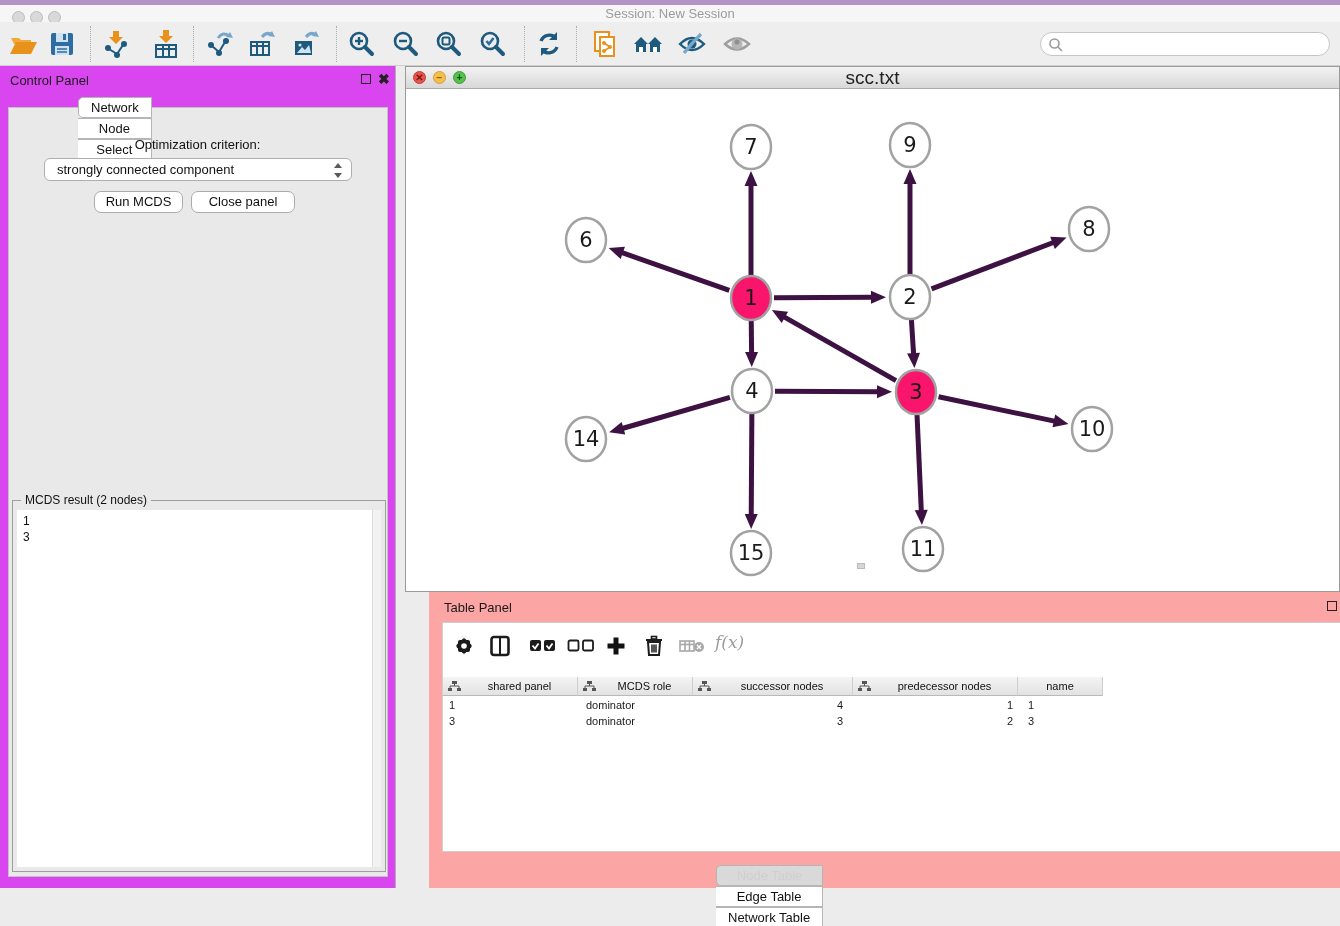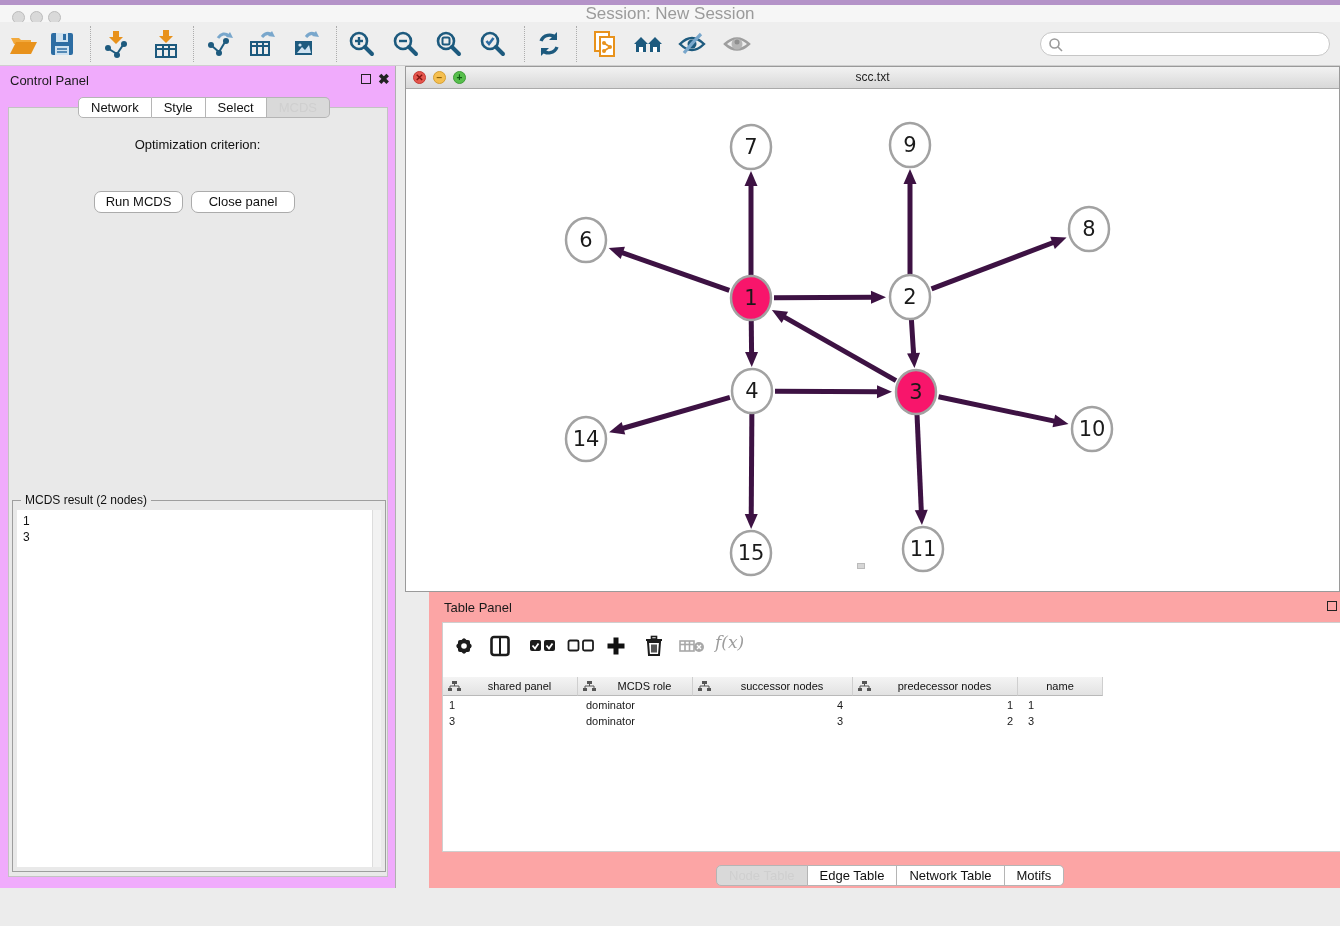--- a/index.html
+++ b/index.html
@@ -7,58 +7,58 @@
   .app {
     position:relative; width:1340px; height:926px; overflow:hidden;
     background:#ececec; font-family:"Liberation Sans", sans-serif;
     color:#111; font-size:13px;
   }
   .abs { position:absolute; }
 
   
   .top-strip { left:0; top:0; width:1340px; height:5px; background:#b493c8; }
   .titlebar { left:0; top:5px; width:1340px; height:17px; background:#f6f6f6; }
-  .titlebar .title { width:100%; text-align:center; color:#9b9b9b; font-size:17px; line-height:17px; }
+  .titlebar .title { width:100%; text-align:center; color:#9b9b9b; font-size:13px; line-height:17px; }
   .tl-dot { width:13px; height:13px; border-radius:50%; background:#d9d9d9; border:1px solid #bcbcbc; top:6px; }
 
   
   .toolbar { left:0; top:22px; width:1340px; height:44px; background:#eeeeee; border-bottom:1px solid #cfcfcf; }
   .tb-icon { top:7px; width:30px; height:30px; cursor:default; }
   .tb-sep { top:4px; height:36px; width:0; border-left:1px dotted #adadad; }
   .searchbox { left:1040px; top:10px; width:290px; height:24px; background:#fff; border:1px solid #c6c6c6; border-radius:12px; }
   .searchbox svg { position:absolute; left:7px; top:4px; }
   .searchbox input { position:absolute; left:26px; top:1px; width:255px; height:20px; border:none; outline:none; font-size:12px; background:transparent; }
 
   
-  .control-panel { left:0; top:66px; width:396px; height:822px; background:#f0abfc; border-right:1px solid #b0b0b0; }
+  .control-panel { left:0; top:66px; width:396px; height:822px; background:#d946ef; border-right:1px solid #b0b0b0; }
   .panel-header-text { font-size:13px; color:#1a1a1a; }
   .mini-float { width:10px; height:10px; border:1.6px solid #222; }
   .mini-close { font-size:14px; font-weight:bold; color:#222; line-height:12px; }
   .cp-body { left:8px; top:41px; width:380px; height:770px; border:1px solid #c3c3c3; background:#e9e9e9; }
-  .seg-bar { display:flex; }
+  .seg-bar { display:flex;flex-direction:column; }
   .seg {
     height:21px; line-height:19px; text-align:center; background:#fff;
     border:1px solid #b5b5b5; border-left:none; font-size:13px; padding:0 12px; cursor:default;
   }
   .seg:first-child { border-left:1px solid #b5b5b5; border-radius:5px 0 0 5px; }
   .seg:last-child { border-radius:0 5px 5px 0; }
   .seg.selected { background:#d9d9d9; color:#cfcfcf; }
   .opt-label { width:100%; text-align:center; font-size:13px; }
   .combo { background:#fff; border:1px solid #aeaeae; border-radius:6px; height:23px; line-height:21px; padding-left:12px; font-size:13px; }
   .combo .arrows { position:absolute; right:8px; top:3px; }
   .btn { background:#fff; border:1px solid #ababab; border-radius:7px; height:22px; line-height:20px; text-align:center; font-size:13px; cursor:default; }
   .groupbox { border:1px solid #9e9e9e; }
   .group-legend { position:absolute; left:8px; top:-8px; background:#e9e9e9; padding:0 4px; font-size:12px; color:#111; }
   .result-area { position:absolute; left:4px; top:9px; width:364px; height:357px; background:#fff; font-size:12px; line-height:16px; padding:3px 0 0 6px; }
   .result-scroll { position:absolute; right:0; top:0; width:9px; height:100%; background:#f2f2f2; border-left:1px solid #ddd; }
 
   
   .net-window { left:405px; top:66px; width:935px; height:526px; background:#fff; border:1px solid #9a9a9a; }
   .net-titlebar { left:0; top:0; width:100%; height:22px; background:linear-gradient(#f2f2f2,#d8d8d8); border-bottom:1px solid #aaa; }
-  .net-titlebar .title { width:100%; text-align:center; font-size:12px; color:#222; line-height:21px; }
+  .net-titlebar .title { width:100%; text-align:center; font-size:19px; color:#222; line-height:21px; }
   .tl-btn { width:13px; height:13px; border-radius:50%; top:4px; text-align:center; font-size:10px; font-weight:bold; line-height:12px; cursor:default; }
   .tl-red { background:#e5554d; border:1px solid #c33a32; color:#7e120d; }
   .tl-yellow { background:#f5bf4f; border:1px solid #d59f32; color:#8a5d00; }
   .tl-green { background:#57bf4c; border:1px solid #3f9c38; color:#0e5c12; }
   .net-canvas { left:0; top:22px; width:933px; height:502px; background:#fff; }
   .canvas-grip { left:451px; top:496px; width:8px; height:6px; background:#d6d6d6; border:1px solid #bbb; }
 
   
   .table-panel { left:429px; top:592px; width:935px; height:296px; background:#fca5a5; }
   .tp-inner { left:13px; top:30px; width:914px; height:230px; background:#fff; border:1px solid #cfcfcf; }
@@ -251,27 +251,36 @@
 
   <div class="abs control-panel">
     <div class="abs panel-header-text" style="left:10px; top:7px">Control Panel</div>
     <div class="abs mini-float" style="left:361px; top:8px"></div>
     <div class="abs mini-close" style="left:378px; top:7px">✖</div>
 
     <div class="abs cp-body"></div>
 
     <div class="abs seg-bar" style="left:78px; top:31px">
       <div class="seg">Network</div>
-      <div class="seg">Style</div>
+      <div class="seg">Node</div>
       <div class="seg">Select</div>
       <div class="seg selected">MCDS</div>
     </div>
 
     <div class="abs opt-label" style="top:71px">Optimization criterion:</div>
 
+    <div class="abs combo" style="left:44px; top:92px; width:308px">
+      <span>strongly connected component</span>
+      <span class="arrows">
+        <svg width="10" height="17">
+            <path d="M5 1l4 5H1z" fill="#5a5a5a"></path>
+            <path d="M5 16l4-5H1z" fill="#5a5a5a"></path>
+          </svg>
+      </span>
+    </div>
 
     <div class="abs btn" style="left:94px; top:125px; width:89px">Run MCDS</div>
     <div class="abs btn" style="left:191px; top:125px; width:104px">Close panel</div>
 
     <div class="abs groupbox" style="left:12px; top:434px; width:374px; height:372px">
       <div class="group-legend">MCDS result (2 nodes)</div>
       <div class="result-area">
         <div>1</div>
         <div>3</div>
         <div class="result-scroll"></div>

